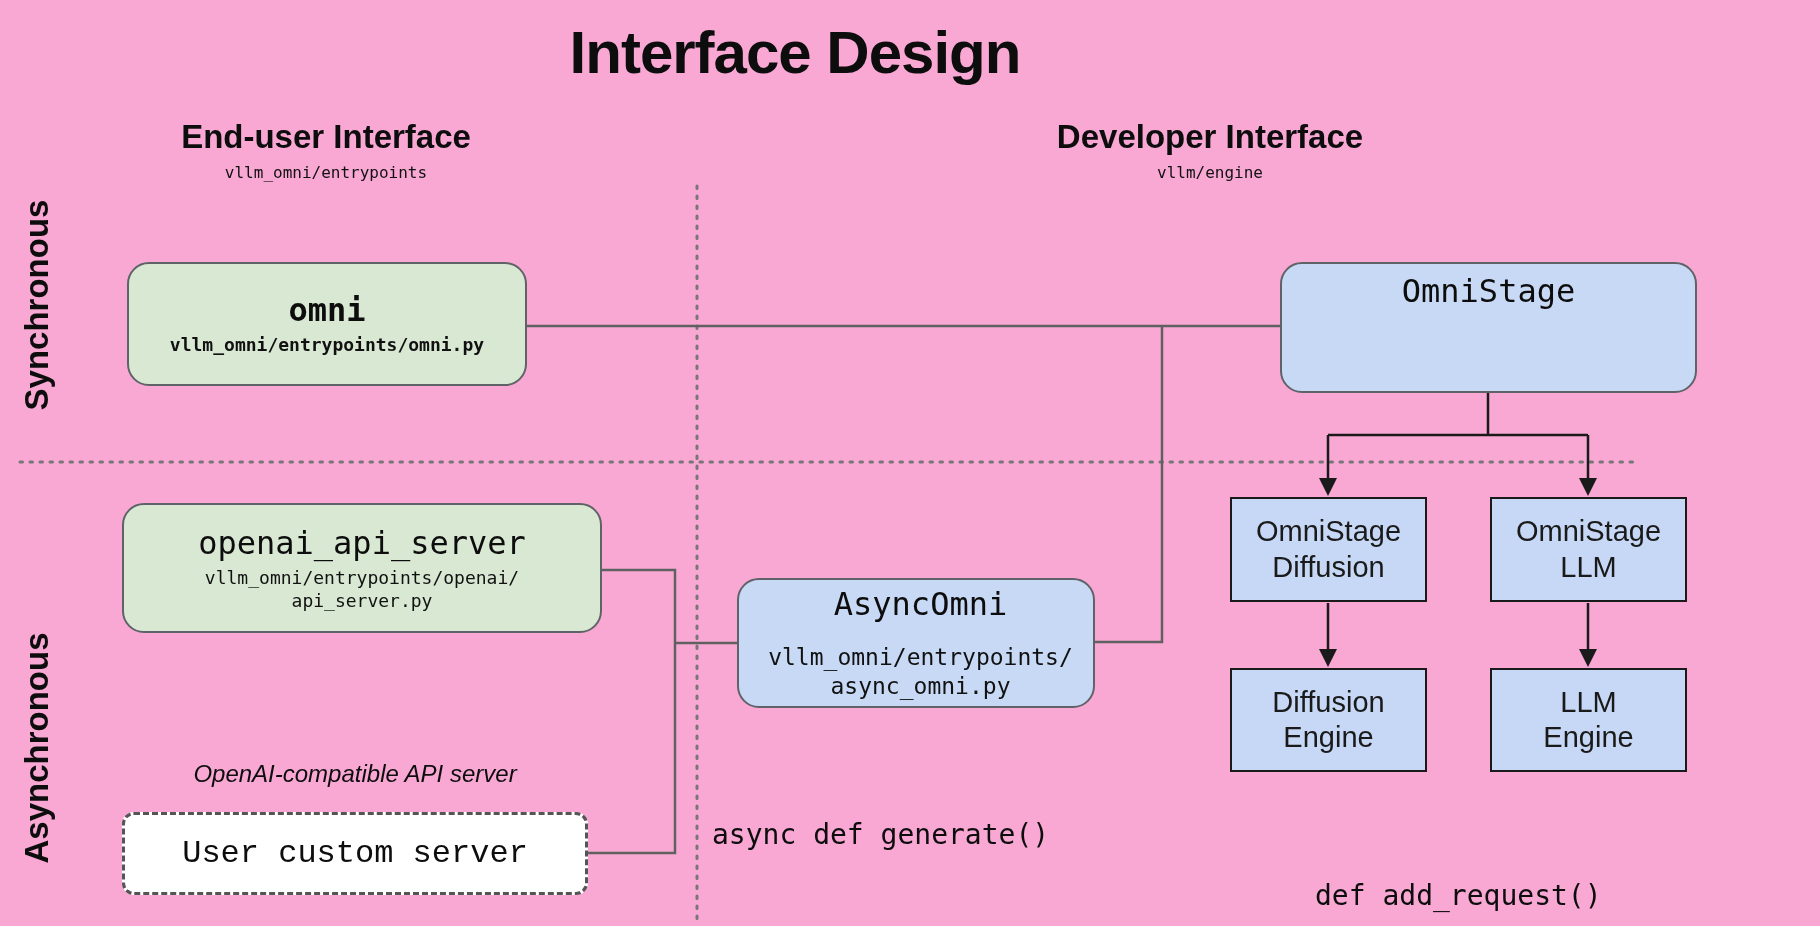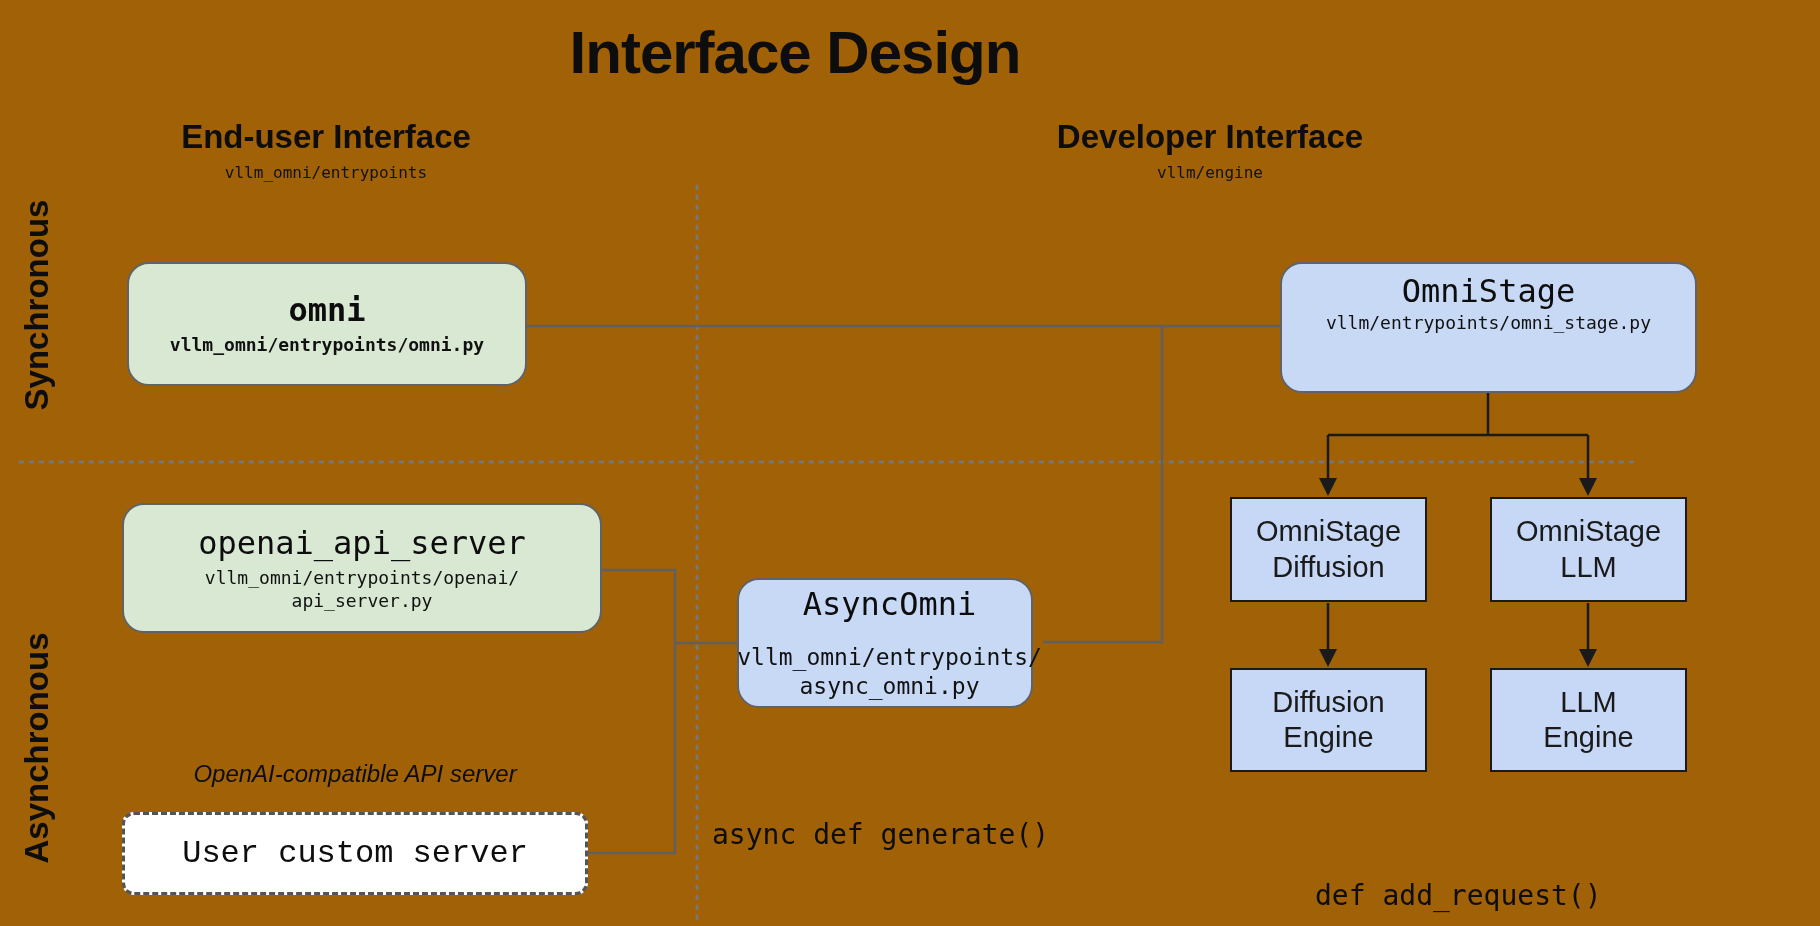--- a/index.html
+++ b/index.html
@@ -1,17 +1,17 @@
 <!DOCTYPE html>
 <html style="--green-fill: #d8e8d3; --blue-fill: #c8d9f6; --blue-rect: #c6d8f5; --border-gray: #5f6368; --line-gray: #606060; --line-black: #1a1a1a; --dotted-gray: #777777;"><head>
 <meta charset="utf-8">
 <style>
   html,body{margin:0;padding:0;background:#fff;}
   .canvas{
-    position:relative;width:1820px;height:926px;background:#a16207;overflow:hidden;
+    position:relative;width:1820px;height:926px;background:#f9a8d4;overflow:hidden;
     font-family:"Liberation Sans",sans-serif;color:#111;
   }
   .abs{position:absolute;}
   .center{text-align:center;}
   .mono{font-family:"DejaVu Sans Mono","Liberation Mono",monospace;}
 
   .page-title{left:0;top:18px;width:1590px;text-align:center;
     font-size:60px;font-weight:700;letter-spacing:-1px;color:#0d0d0d;}
 
   .col-header{width:500px;text-align:center;}
@@ -95,28 +95,27 @@
   <div class="abs node green" style="left:122px;top:503px;width:480px;height:130px;">
     <div class="nt mono">openai_api_server</div>
     <div class="np mono"><span>vllm_omni/entrypoints/openai/</span><br><span>api_server.py</span></div>
   </div>
   <div class="abs caption center" style="left:105px;top:760px;width:500px;">OpenAI-compatible API server</div>
 
   <div class="abs dashed-box" style="left:122px;top:812px;width:466px;height:83px;font-family:Liberation Mono, monospace;">
     <span>User custom server</span>
   </div>
 
-  <div class="abs node blue" style="left:737px;top:578px;width:296px;height:130px;padding-left:9px;">
+  <div class="abs node blue" style="left:737px;top:578px;width:358px;height:130px;padding-left:9px;">
     <div class="nt mono">AsyncOmni</div>
     <div class="np mono" style="font-size:23px;margin-top:20px;"><span>vllm_omni/entrypoints/</span><br><span>async_omni.py</span></div>
   </div>
 
   <div class="abs node blue" style="left:1280px;top:262px;width:417px;height:131px;justify-content:flex-start;padding-top:8px;">
     <div class="nt mono">OmniStage</div>
-    <div class="np mono" style="margin-top:2px;">vllm/entrypoints/omni_stage.py</div>
   </div>
 
   <div class="abs rect-node" style="left:1230px;top:497px;width:197px;height:105px;">
     <div><span>OmniStage</span><br><span>Diffusion</span></div>
   </div>
   <div class="abs rect-node" style="left:1490px;top:497px;width:197px;height:105px;">
     <div><span>OmniStage</span><br><span>LLM</span></div>
   </div>
   <div class="abs rect-node" style="left:1230px;top:668px;width:197px;height:104px;">
     <div><span>Diffusion</span><br><span>Engine</span></div>

